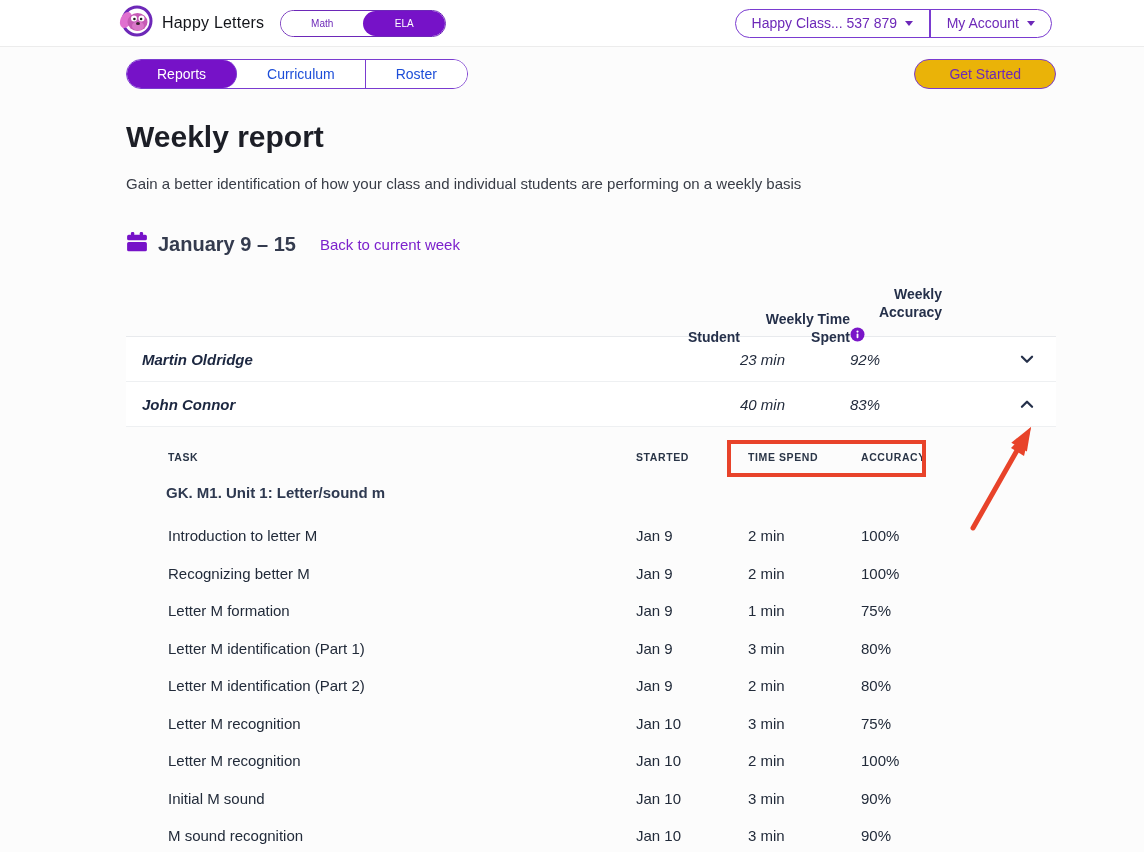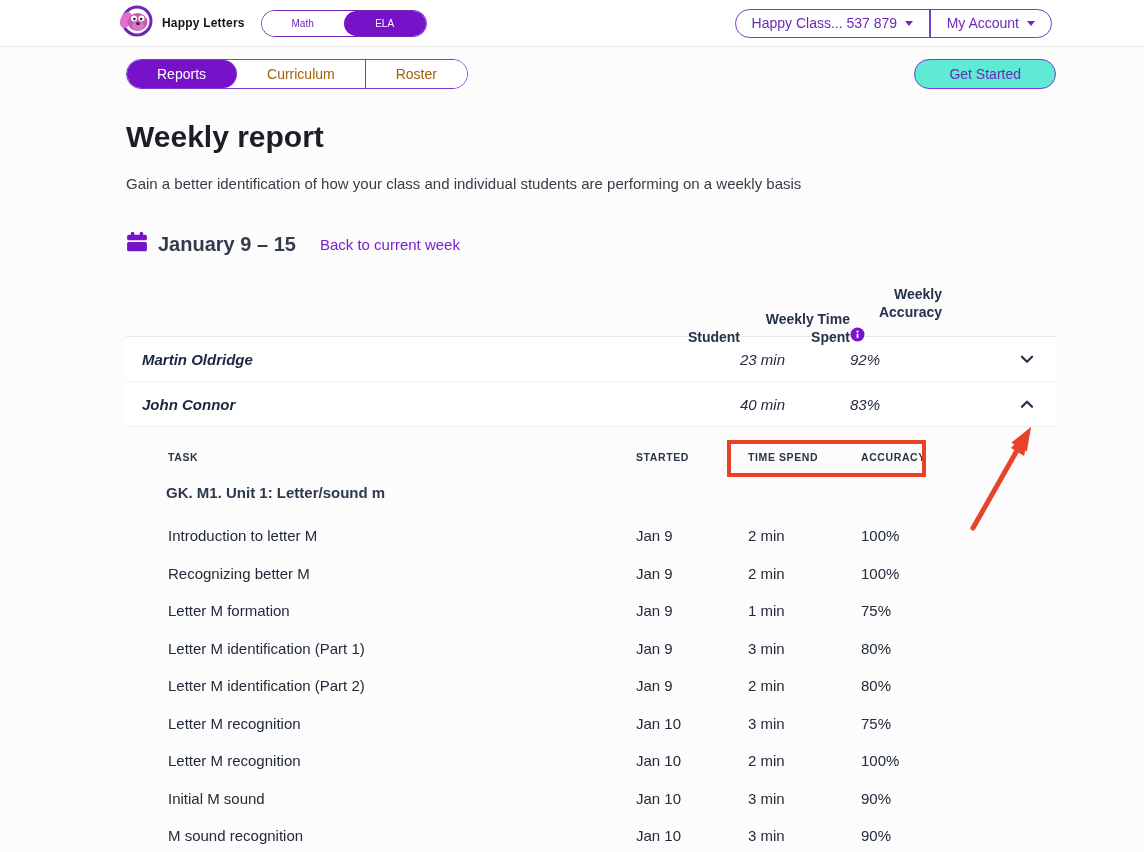--- a/index.html
+++ b/index.html
@@ -4,21 +4,21 @@
 <style>
   * { margin:0; padding:0; box-sizing:border-box; }
   html,body { width:1144px; height:852px; overflow:hidden; background:#fcfcfc;
     font-family:"Liberation Sans","DejaVu Sans",sans-serif; color:#222b3a; }
   .page { position:relative; width:1144px; height:852px; }
 
   
   .topbar { height:47px; background:#fff; border-bottom:1px solid #ececec;
     display:flex; align-items:center; }
   .brand { display:flex; align-items:center; gap:8px; margin-left:118px; }
-  .brand-name { font-size:12px; font-weight:bold; color:#121419; letter-spacing:.2px; }
+  .brand-name { font-size:16px; font-weight:normal; color:#121419; letter-spacing:.2px; }
   .subject-toggle { display:flex; margin-left:16px; height:27px; border:1.5px solid #6d28b8;
     border-radius:14px; overflow:hidden; background:#fff; }
   .subject-toggle .seg { width:82px; display:flex; align-items:center; justify-content:center;
     font-size:10px; color:#6d28b8; background:#fff; border:none; cursor:pointer;
     font-family:inherit; }
   .subject-toggle .seg.active { background:#7612c8; color:#fff; border-radius:14px; }
   .account-pill { margin-left:auto; margin-right:92px; height:29px; border:1.5px solid #7a3bd0;
     border-radius:15px; display:flex; align-items:stretch; background:#fff; overflow:hidden; }
   .account-pill .cell { display:flex; align-items:center; gap:8px; padding:0 16px;
     font-size:14px; color:#6d28b8; background:transparent; border:none; cursor:pointer;
@@ -26,26 +26,26 @@
   .account-pill .divider { width:1.5px; background:#7a3bd0; }
   .caret { width:0; height:0; border-left:4px solid transparent; border-right:4px solid transparent;
     border-top:5px solid #6d28b8; display:inline-block; }
 
   
   .content { width:930px; margin-left:126px; }
   .nav-row { margin-top:12px; display:flex; align-items:center; justify-content:space-between; }
   .nav-tabs { display:flex; height:30px; border:1px solid #7a3bd0; border-radius:15px;
     overflow:hidden; background:#fff; }
   .nav-tabs .tab { padding:0 30px; display:flex; align-items:center; justify-content:center;
-    font-size:14px; color:#a16207; background:#fff; border:none; border-right:1px solid #7a3bd0;
+    font-size:14px; color:#1d4ed8; background:#fff; border:none; border-right:1px solid #7a3bd0;
     cursor:pointer; font-family:inherit; }
   .nav-tabs .tab:last-child { border-right:none; }
   .nav-tabs .tab.active { background:#7612c8; color:#fff; border-radius:15px; }
   .btn-outline { height:30px; padding:0 34px; border:1.5px solid #7a3bd0; border-radius:15px;
-    background:#5eead4; color:#6d28b8; font-size:14px; cursor:pointer; font-family:inherit; }
+    background:#eab308; color:#6d28b8; font-size:14px; cursor:pointer; font-family:inherit; }
 
   .page-title { margin-top:30px; font-size:30px; line-height:36px; font-weight:bold; color:#1c1e26; }
   .page-subtitle { margin-top:18px; font-size:15px; line-height:22px; color:#383c46; }
 
   .week-row { margin-top:36px; display:flex; align-items:center; }
   .week-label { font-size:20px; font-weight:bold; color:#343b4e; margin-left:10px; }
   .back-link { font-size:15px; color:#7c21cc; margin-left:24px; text-decoration:none; cursor:pointer; }
 
   
   .grid-main { display:grid; grid-template-columns:1fr 110px 168px 22px; align-items:center;

